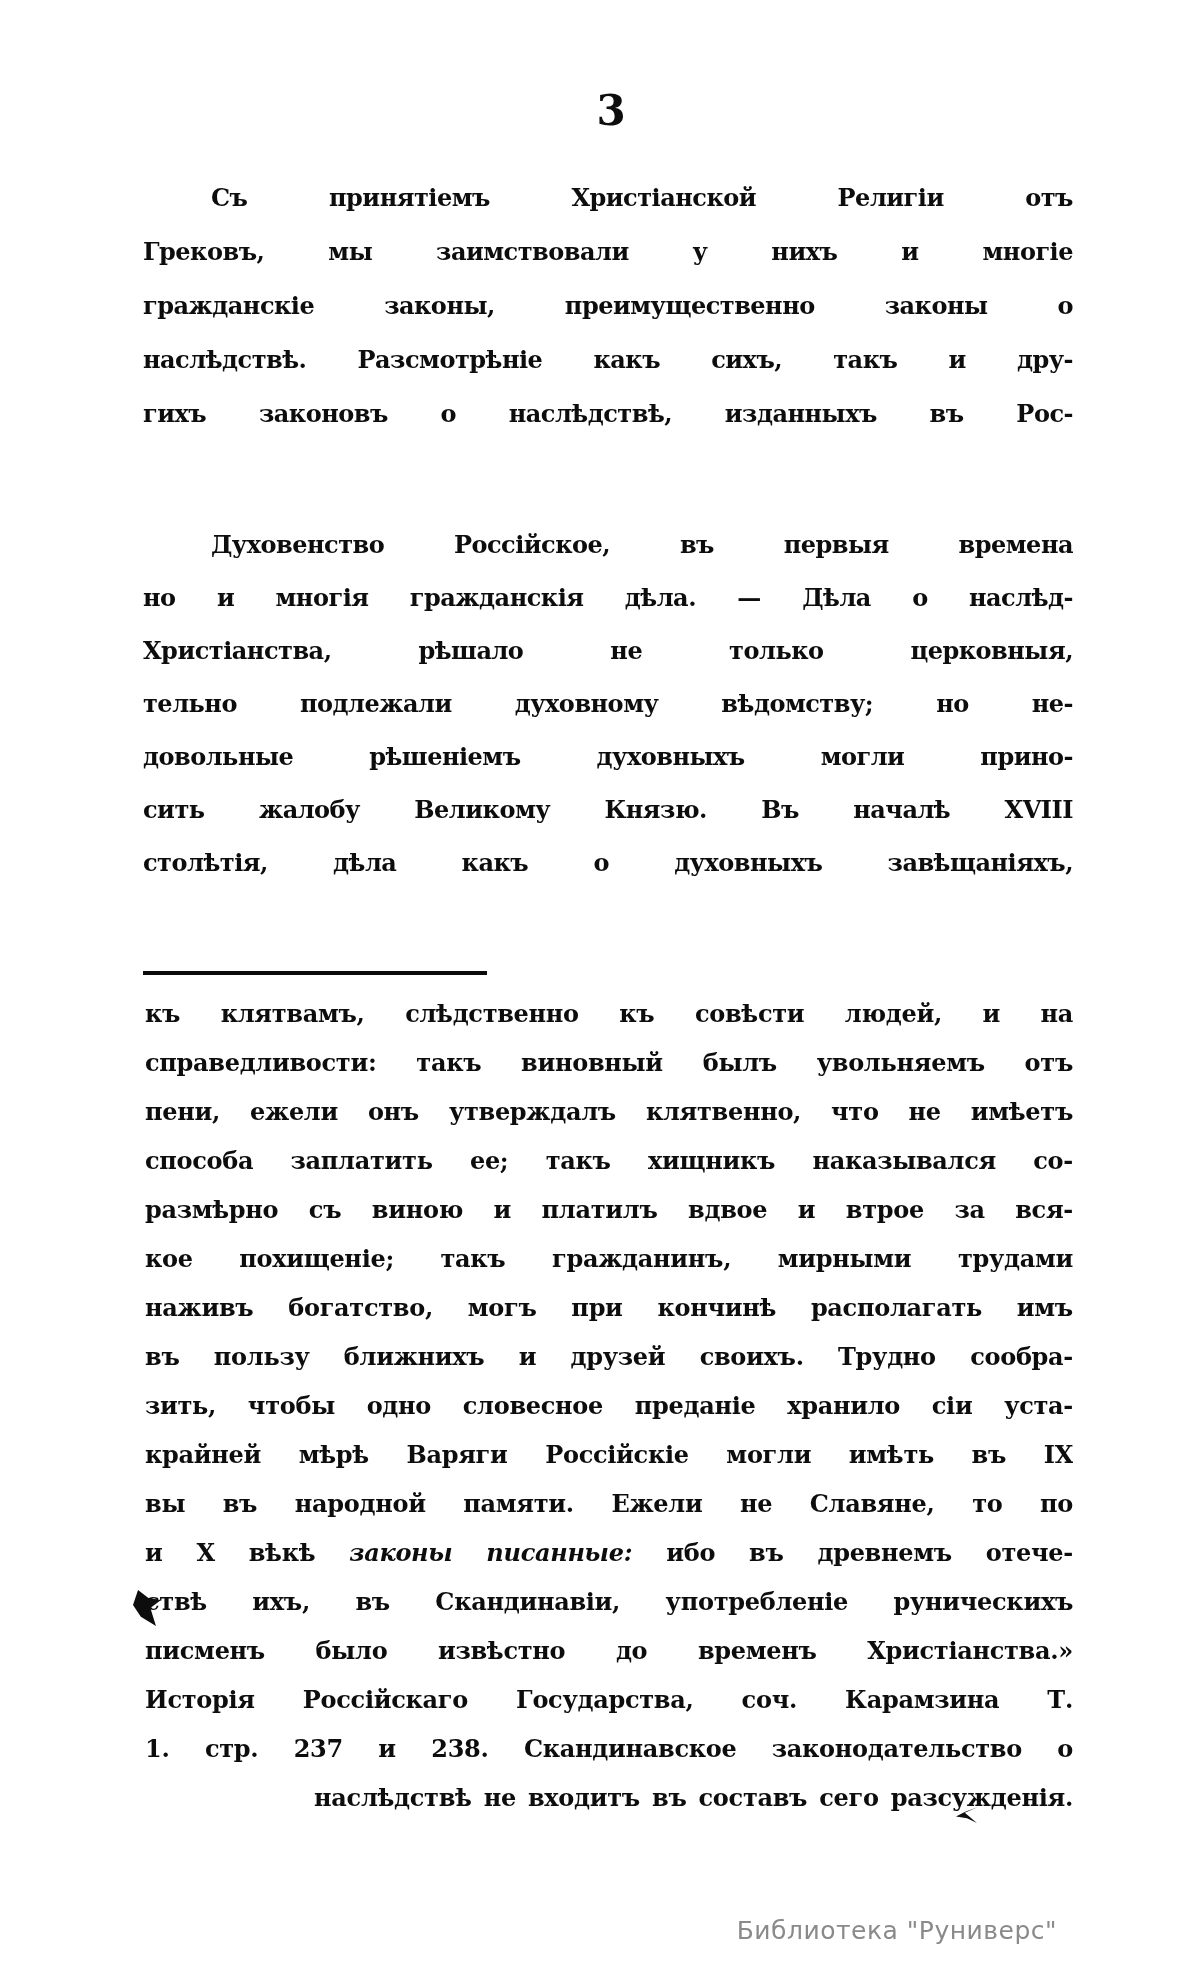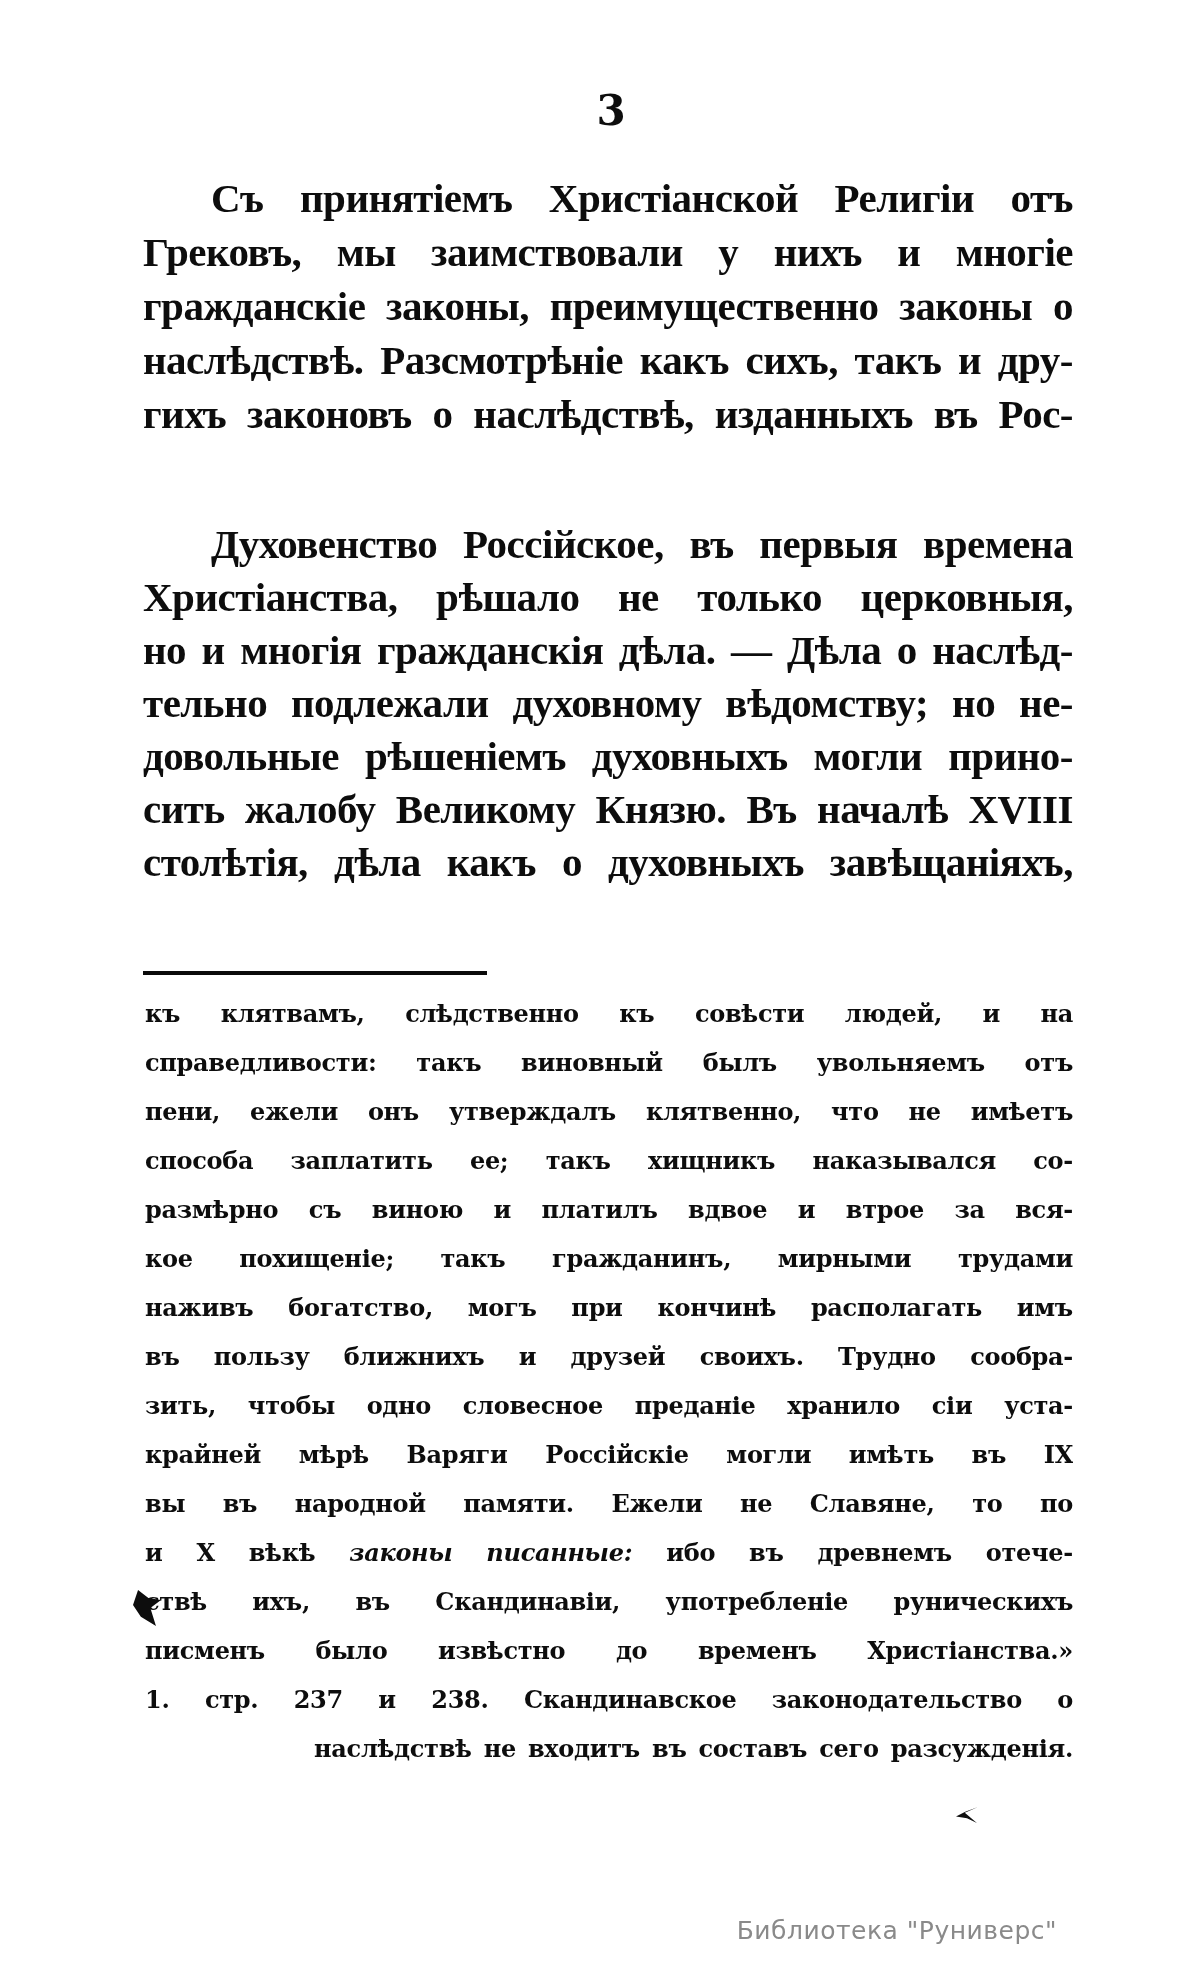--- a/index.html
+++ b/index.html
@@ -30,26 +30,25 @@
   .para {
     position: absolute;
     left: 143px;
     width: 930px;
   }
   .p1 { top: 171px; }
   .p2 { top: 518px; }
   .line {
     height: 53px;
     line-height: 53px;
-    font-size: 41px;
+    font-size: 24px;
     font-weight: bold;
     letter-spacing: -0.5px;
     overflow: hidden;
     white-space: normal;
-    font-family: Liberation Serif, serif;
   }
   .p1 .line { height: 54px; line-height: 54px; }
   .just { text-align: justify; }
   .just::after { content: ""; display: inline-block; width: 100%; height: 0; }
   .indent { text-indent: 68px; }
   .p1-last { word-spacing: 8px; }
   
   .footnote-rule {
     position: absolute;
     left: 143px;
@@ -113,22 +112,22 @@
   <section class="para p1">
     <div class="line just indent">Съ принятіемъ Христіанской Религіи отъ</div>
     <div class="line just">Грековъ, мы заимствовали у нихъ и многіе</div>
     <div class="line just">гражданскіе законы, преимущественно законы о</div>
     <div class="line just">наслѣдствѣ. Разсмотрѣніе какъ сихъ, такъ и дру-</div>
     <div class="line just">гихъ законовъ о наслѣдствѣ, изданныхъ въ Рос-</div>
   </section>
 
   <section class="para p2">
     <div class="line just indent">Духовенство Россійское, въ первыя времена</div>
+    <div class="line just">но и многія гражданскія дѣла. — Дѣла о наслѣд-</div>
     <div class="line just">Христіанства, рѣшало не только церковныя,</div>
-    <div class="line just">но и многія гражданскія дѣла. — Дѣла о наслѣд-</div>
     <div class="line just">тельно подлежали духовному вѣдомству; но не-</div>
     <div class="line just">довольные рѣшеніемъ духовныхъ могли прино-</div>
     <div class="line just">сить жалобу Великому Князю. Въ началѣ XVIII</div>
     <div class="line just">столѣтія, дѣла какъ о духовныхъ завѣщаніяхъ,</div>
   </section>
 
   <div class="footnote-rule"></div>
 
   <section class="footnote">
     <div class="fline just">къ клятвамъ, слѣдственно къ совѣсти людей, и на</div>
@@ -142,20 +141,21 @@
     <div class="fline just">зить, чтобы одно словесное преданіе хранило сіи уста-</div>
     <div class="fline just">крайней мѣрѣ Варяги Россійскіе могли имѣть въ IX</div>
     <div class="fline just">вы въ народной памяти. Ежели не Славяне, то по</div>
     <div class="fline just">
       <span>и X вѣкѣ</span>
       <span class="it">законы писанные:</span>
       <span>ибо въ древнемъ отече-</span>
     </div>
     <div class="fline just">ствѣ ихъ, въ Скандинавіи, употребленіе руническихъ</div>
     <div class="fline just">писменъ было извѣстно до временъ Христіанства.»</div>
+    <div class="fline just">Исторія Россійскаго Государства, соч. Карамзина Т.</div>
     <div class="fline just">1. стр. 237 и 238. Скандинавское законодательство о</div>
     <div class="fline fn-last">наслѣдствѣ не входитъ въ составъ сего разсужденія.</div>
   </section>
 
   <div class="ink-blot-margin"></div>
   <div class="ink-mark-small"></div>
 
   <div class="watermark">Библиотека "Руниверс"</div>
 
 </div>

